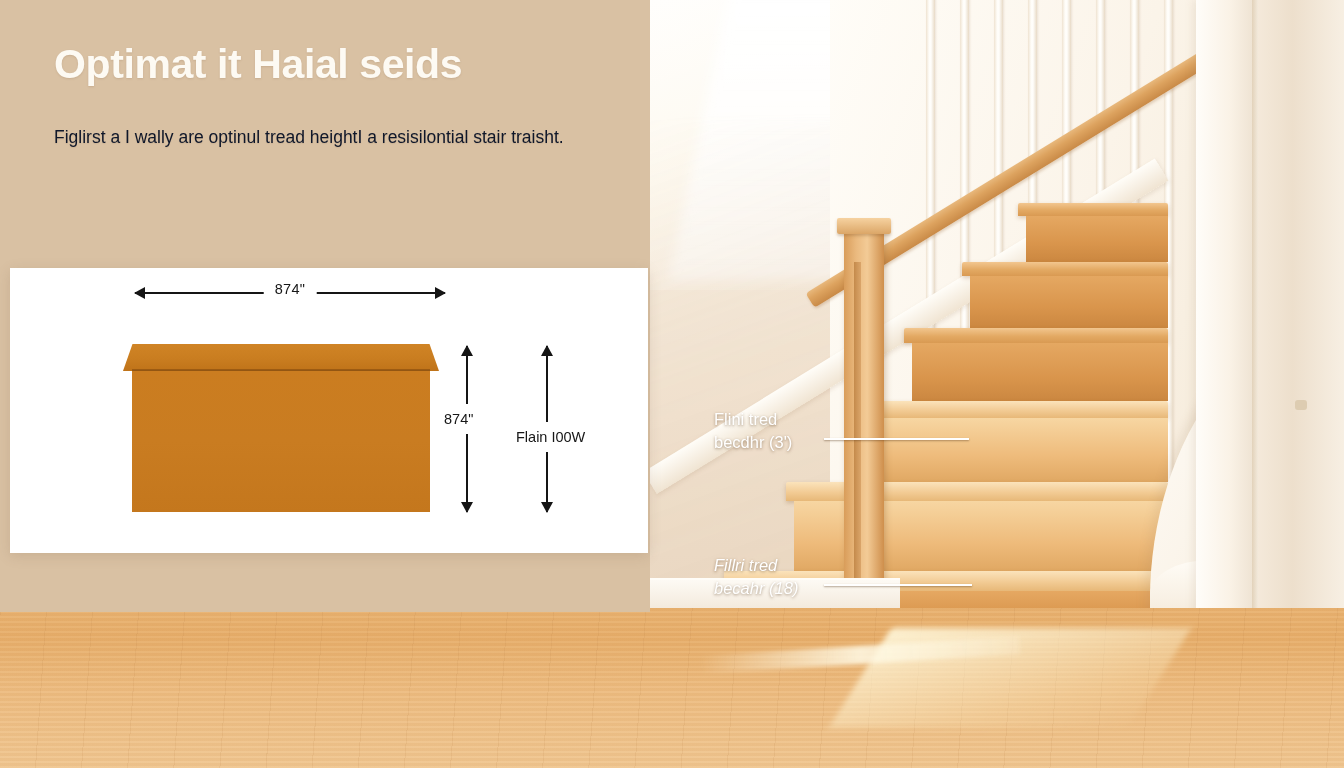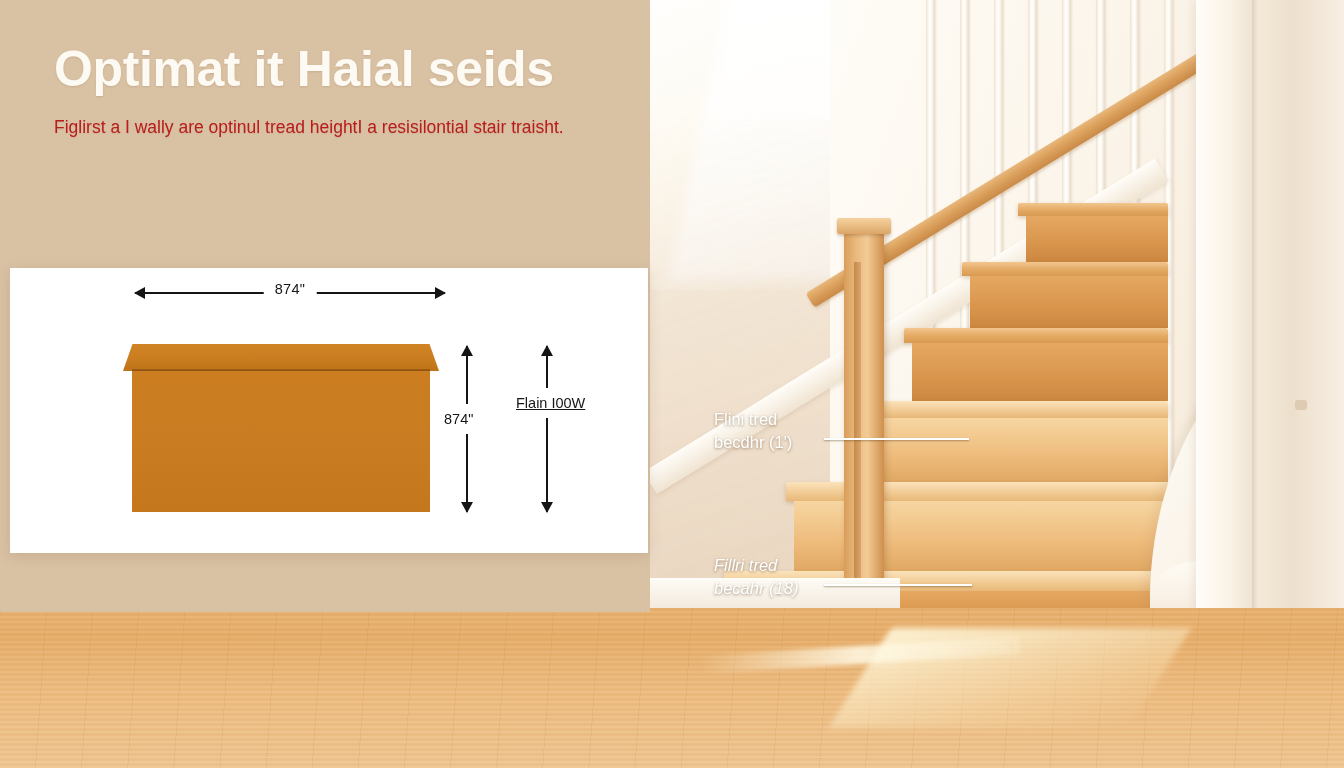--- a/index.html
+++ b/index.html
@@ -180,27 +180,27 @@
     background:linear-gradient(180deg,#fffdf9,#f0e4d3);
   }
 
   
   .overlay {
     position:absolute; left:0; top:0; width:650px; height:612px;
     background:#d9c1a3;
   }
   .overlay-head { padding:42px 0 0 54px; width:600px; }
   .title {
-    font-size:50px; font-weight:bold; color:#fdfaf3;
+    font-size:41px; font-weight:bold; color:#fdfaf3;
     letter-spacing:-.4px; line-height:1.1;
     text-shadow:0 1px 2px rgba(150,120,90,.25);
   }
   .subtitle {
-    margin-top:16px; font-size:17.5px; line-height:1.62;
-    color:#b91c1c; width:545px;
+    margin-top:36px; font-size:17.5px; line-height:1.62;
+    color:#0f172a; width:545px;
     text-shadow:0 1px 1px rgba(150,120,90,.18);
   }
 
   
   .diagram-card {
     position:absolute; left:10px; top:268px; width:638px; height:285px;
     background:#ffffff;
     box-shadow:0 3px 12px rgba(120,95,70,.18);
   }
   .diagram-inner { position:absolute; inset:0; }
@@ -240,21 +240,21 @@
   .vhead { position:absolute; left:-5px; width:0; height:0; }
   .vhead.up   { top:-1px;    border-left:6px solid transparent; border-right:6px solid transparent; border-bottom:11px solid #151515; }
   .vhead.down { bottom:-1px; border-left:6px solid transparent; border-right:6px solid transparent; border-top:11px solid #151515; }
   .vlbl {
     position:absolute; left:50%; transform:translateX(-50%);
     background:#fff; padding:7px 0; font-size:14.5px; color:#171717; white-space:nowrap;
   }
   #dimv1 { left:466px; top:346px; height:166px; }
   #dimv1 .vlbl { top:58px; left:-22px; transform:none; padding:7px 10px 7px 0; text-align:right; }
   #dimv2 { left:546px; top:346px; height:166px; }
-  #dimv2 .vlbl { top:42px; left:-38px; transform:none; padding:7px 8px;text-decoration:underline; }
+  #dimv2 .vlbl { top:76px; left:-38px; transform:none; padding:7px 8px; }
 
   
   .callout { position:absolute; color:#ffffff; font-size:16.5px; line-height:1.38;
              text-shadow:0 1px 3px rgba(90,60,30,.55); white-space:nowrap; }
   .callout .ln {
     position:absolute; height:2px; background:#ffffff;
     box-shadow:0 1px 2px rgba(90,60,30,.45);
   }
   #callout1 { left:714px; top:408px; }
   #callout1 .ln { left:110px; top:30px; width:145px; }
@@ -335,21 +335,21 @@
 
     <div class="floor">
       <div class="floor-planks"></div>
       <div class="floor-grain"></div>
     </div>
     <div class="floor-sunpatch"></div>
     <div class="floor-sunstrip"></div>
 
     <div class="callout" id="callout1">
       <div>Flini tred</div>
-      <div>becdhr (1')</div>
+      <div>becdhr (3')</div>
       <div class="ln"></div>
     </div>
     <div class="callout" id="callout2">
       <div>Fillri tred</div>
       <div>becahr (18)</div>
       <div class="ln"></div>
     </div>
   </div>
 
   <div class="overlay">

